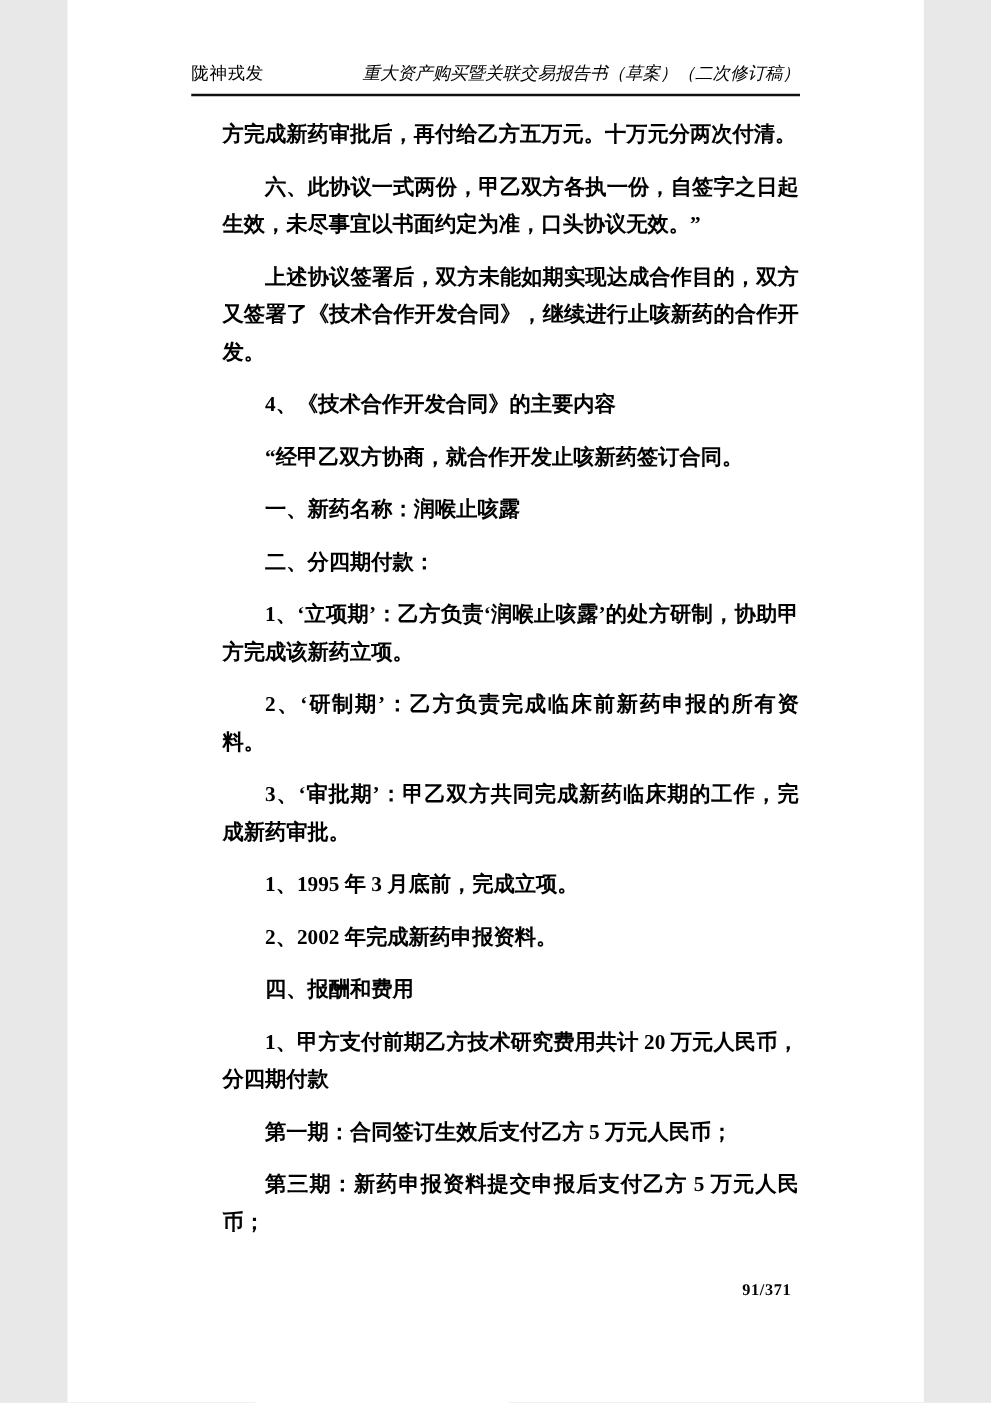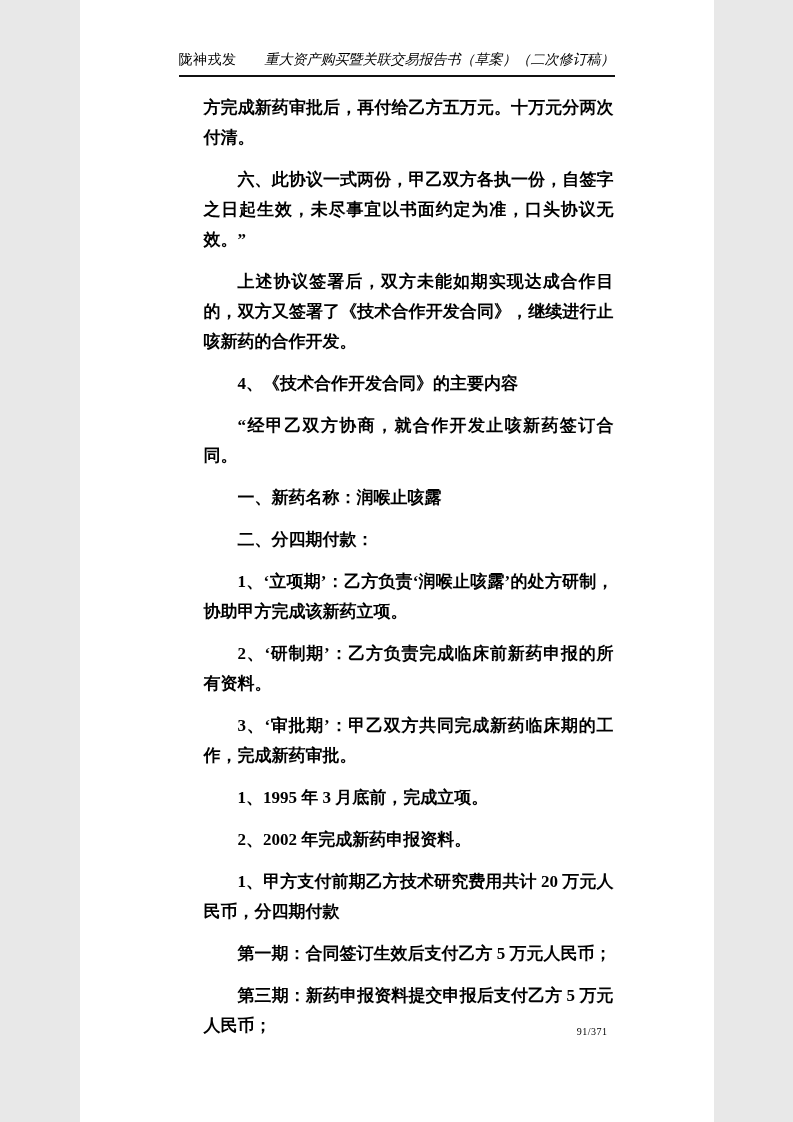--- a/index.html
+++ b/index.html
@@ -1,17 +1,17 @@
 <!DOCTYPE html>
 <html><head>
 <meta charset="utf-8">
 <style>
   html, body { margin: 0; padding: 0; background: #e8e8e8; }
   .page {
-    width: 634px;
+    width: 685px;
     height: 1122px;
     margin: 0 auto;
     background: #ffffff;
     position: relative;
     overflow: hidden;
     font-family: "Liberation Serif", serif;
     color: #000000;
     box-sizing: border-box;
   }
   .header {
@@ -45,23 +45,23 @@
     font-weight: bold;
     text-align: justify;
     text-justify: inter-ideograph;
     word-break: break-all;
   }
   .para.indent { text-indent: 2em; }
   .footer {
     position: absolute;
     top: 1022px;
     right: 106px;
-    font-size: 10px;
+    font-size: 13px;
     line-height: 20px;
-    font-weight: normal;
+    font-weight: bold;
     letter-spacing: 0.5px;
   }
 </style>
 </head>
 <body>
 
 <div class="page">
   <div class="header">
     <span class="hleft">陇神戎发</span>
     <span class="hright">重大资产购买暨关联交易报告书（草案）（二次修订稿）</span>
@@ -74,20 +74,21 @@
       <p class="para indent">上述协议签署后，双方未能如期实现达成合作目的，双方又签署了《技术合作开发合同》，继续进行止咳新药的合作开发。</p>
       <p class="para indent">4、《技术合作开发合同》的主要内容</p>
       <p class="para indent">“经甲乙双方协商，就合作开发止咳新药签订合同。</p>
       <p class="para indent">一、新药名称：润喉止咳露</p>
       <p class="para indent">二、分四期付款：</p>
       <p class="para indent">1、‘立项期’：乙方负责‘润喉止咳露’的处方研制，协助甲方完成该新药立项。</p>
       <p class="para indent">2、‘研制期’：乙方负责完成临床前新药申报的所有资料。</p>
       <p class="para indent">3、‘审批期’：甲乙双方共同完成新药临床期的工作，完成新药审批。</p>
       <p class="para indent">1、1995 年 3 月底前，完成立项。</p>
       <p class="para indent">2、2002 年完成新药申报资料。</p>
+      <p class="para indent">四、报酬和费用</p>
       <p class="para indent">1、甲方支付前期乙方技术研究费用共计 20 万元人民币，分四期付款</p>
       <p class="para indent">第一期：合同签订生效后支付乙方 5 万元人民币；</p>
       <p class="para indent">第三期：新药申报资料提交申报后支付乙方 5 万元人民币；</p>
     </div>
 
   <div class="footer">
     <span>91/371</span>
   </div>
 </div>
 

